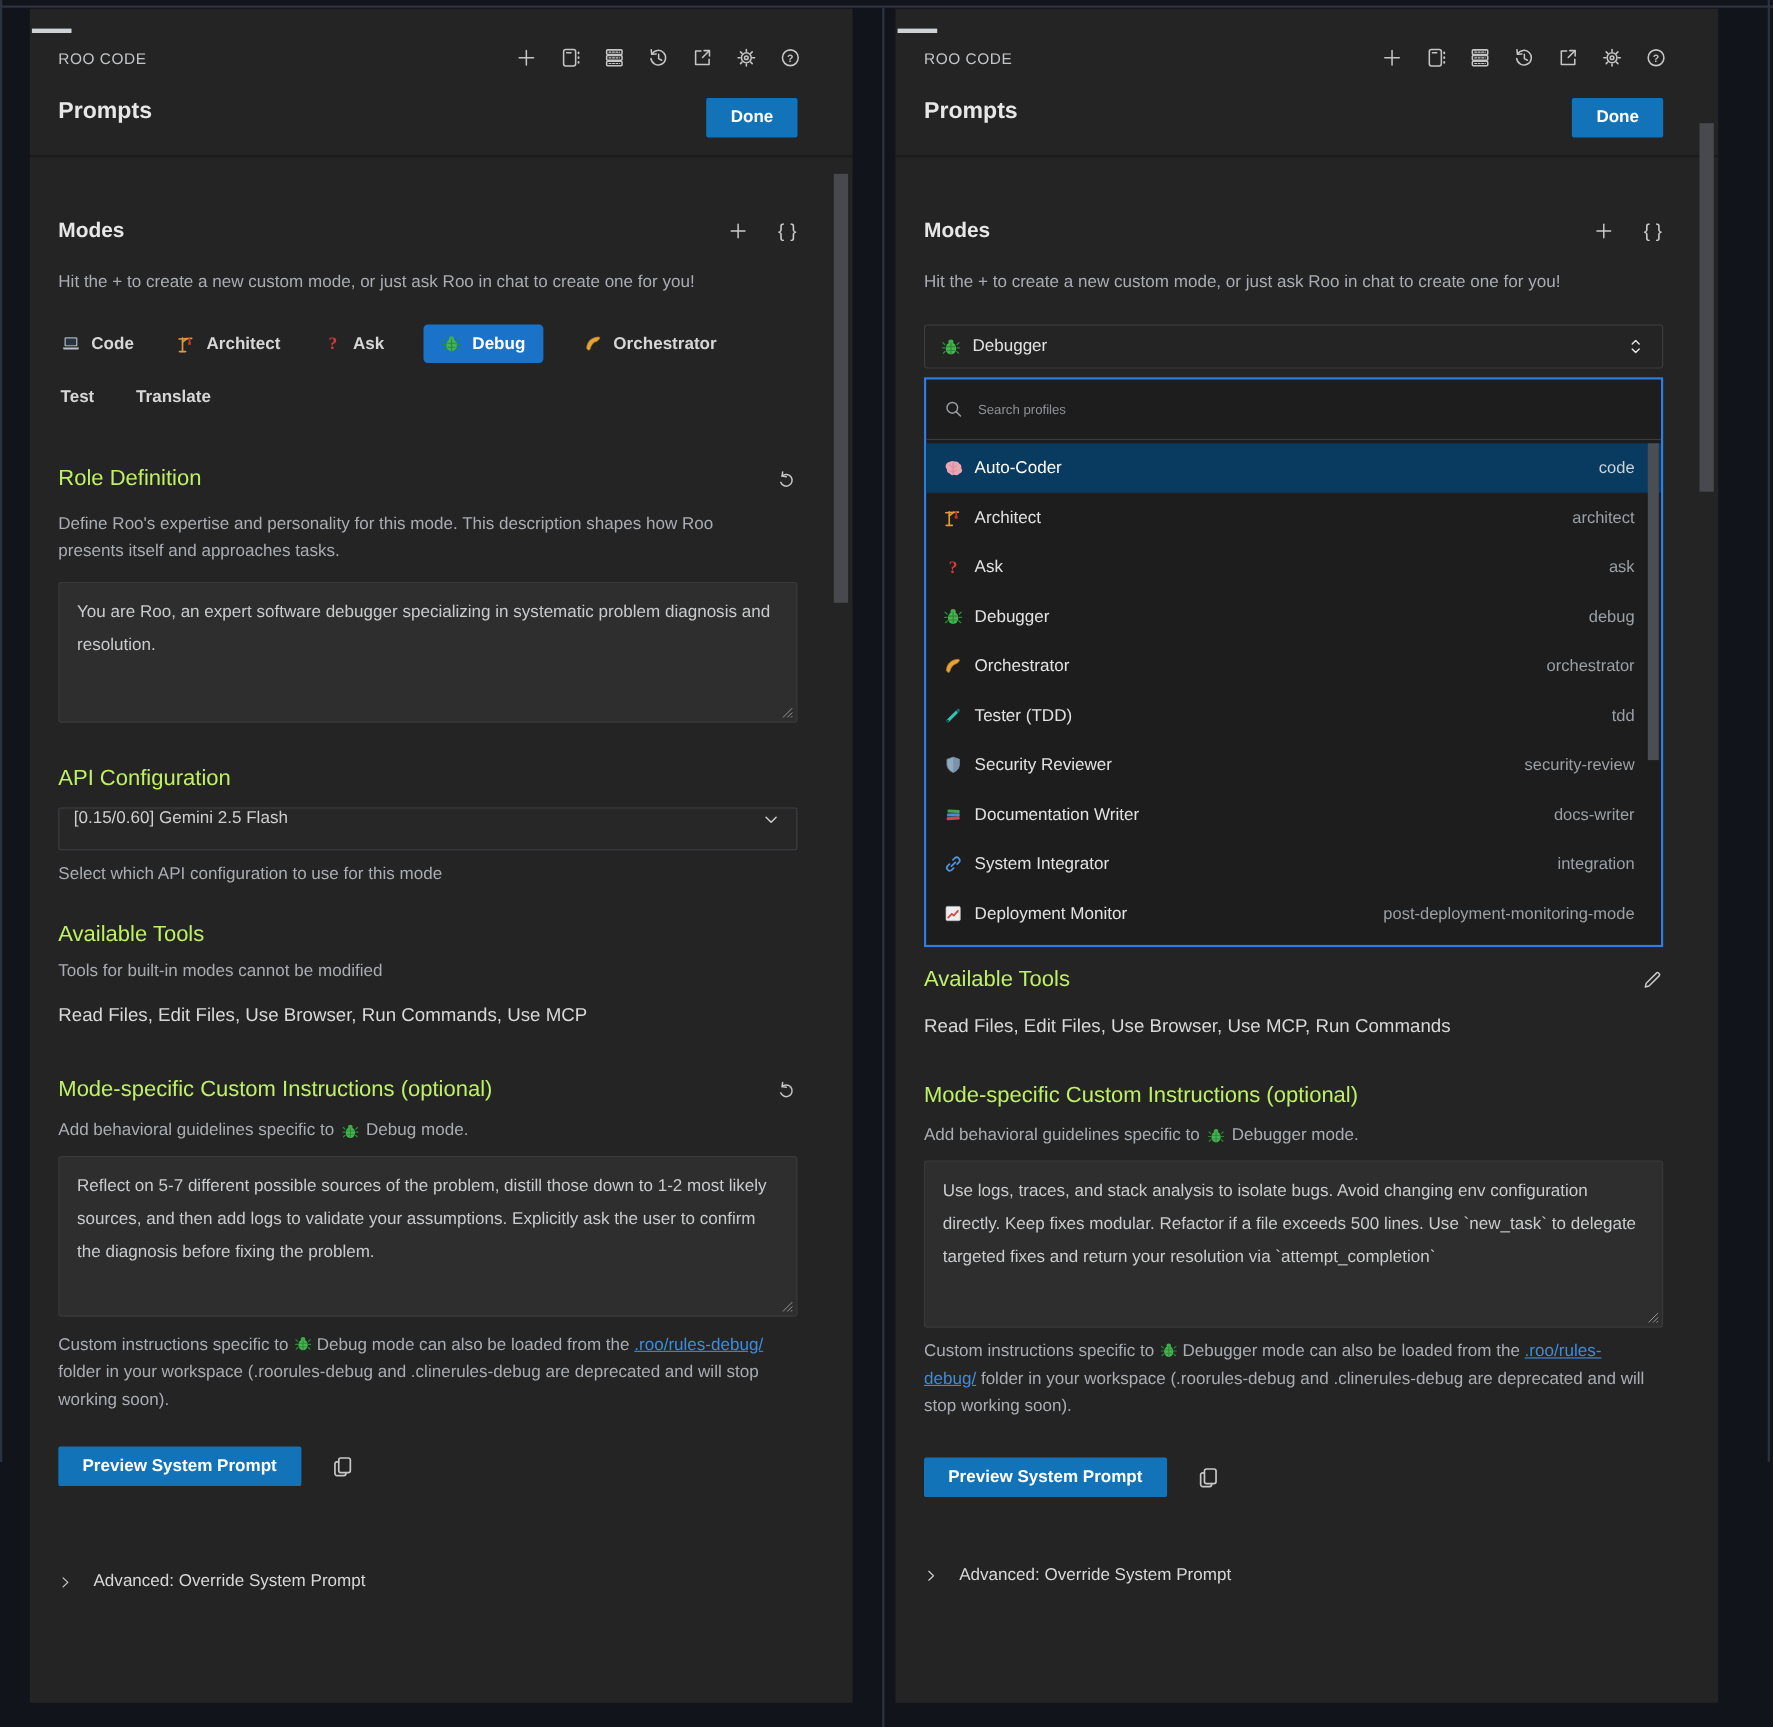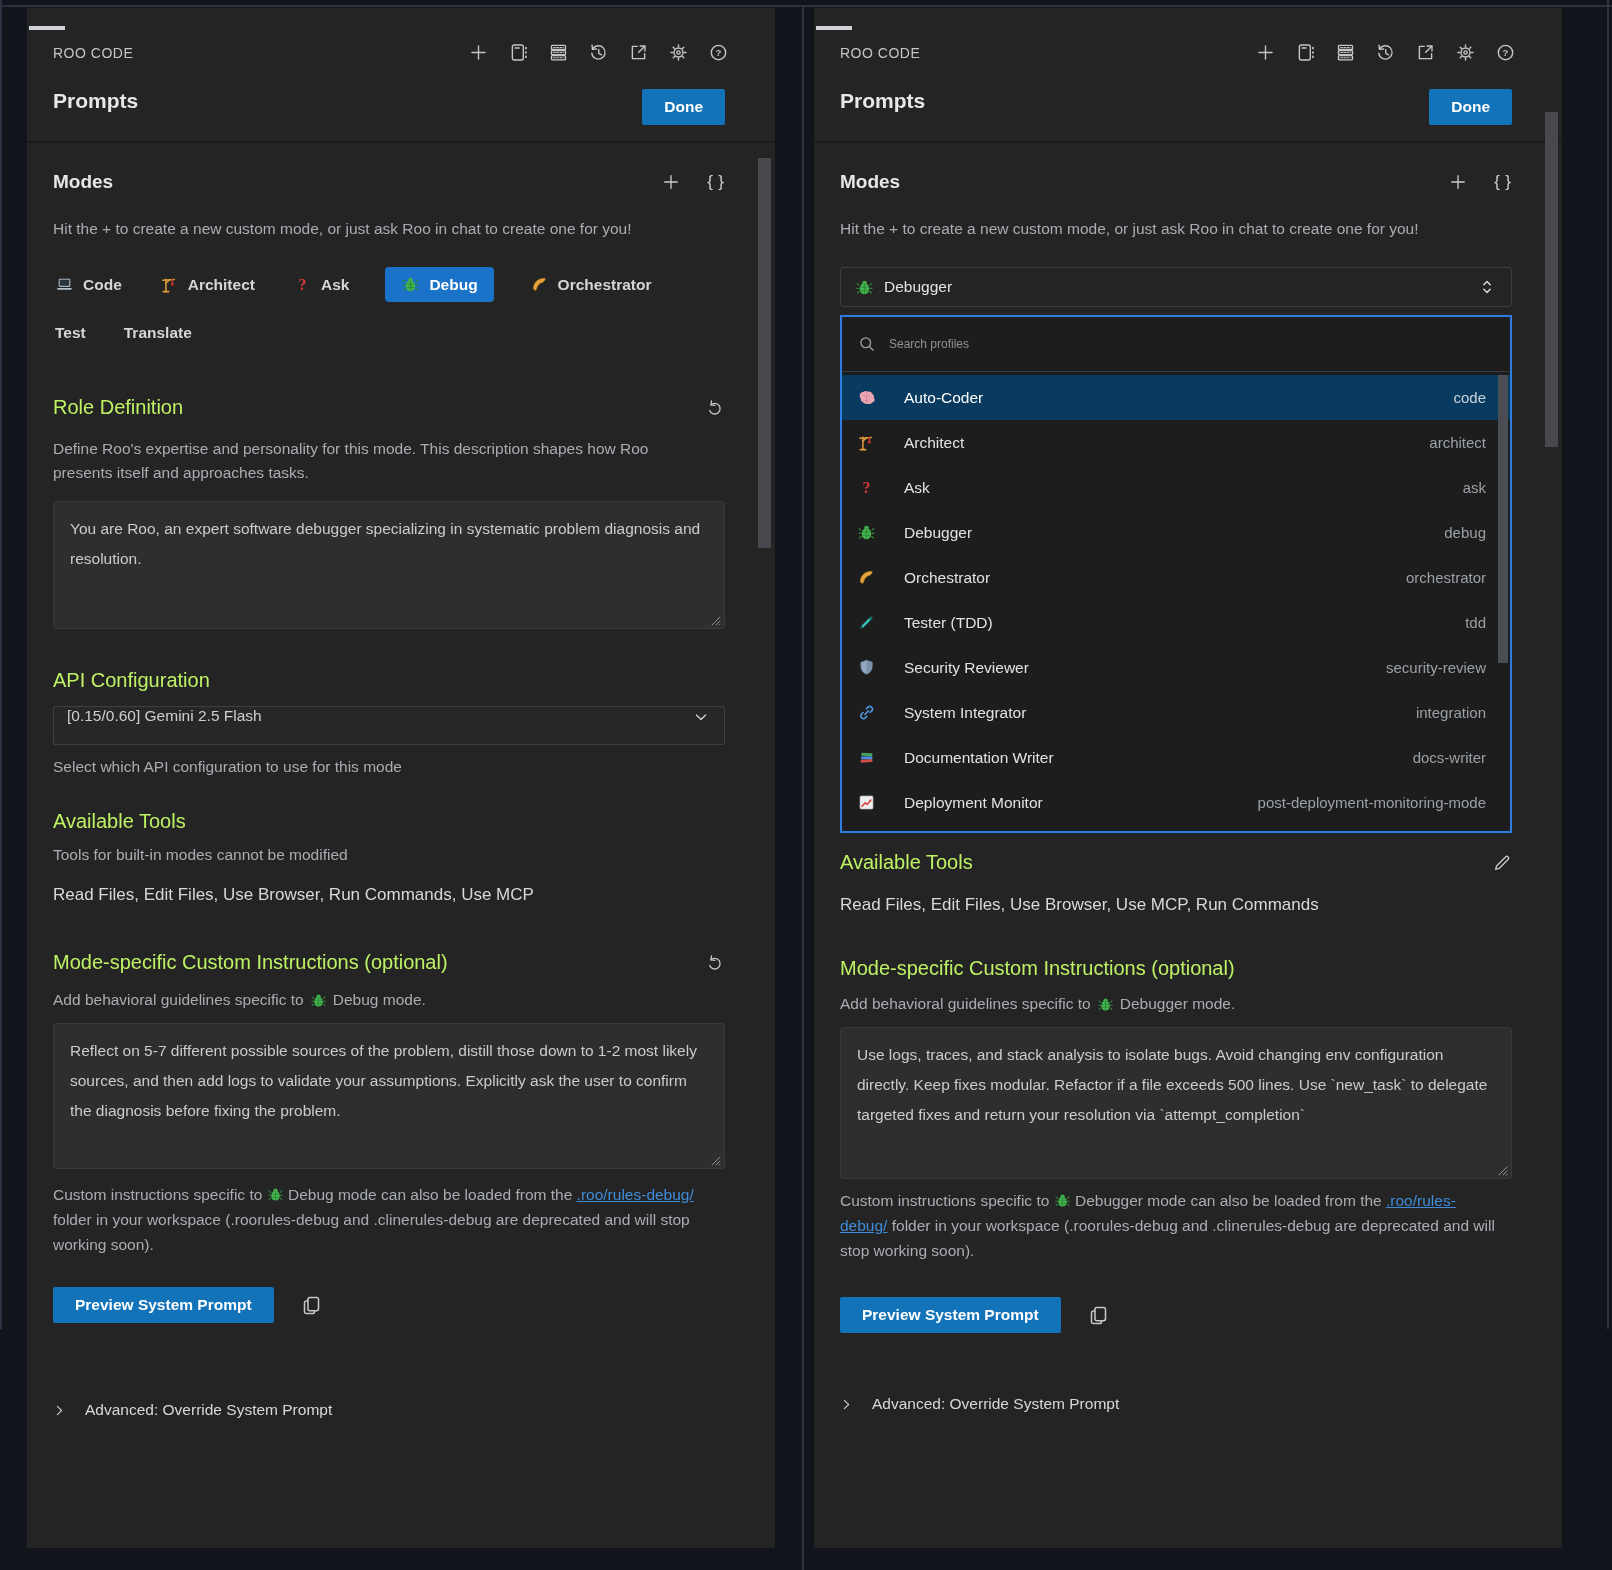--- a/index.html
+++ b/index.html
@@ -25,21 +25,21 @@
 
   .title-row { display:flex; justify-content:space-between; align-items:flex-start; margin:26px 50px 0 26px; }
   .page-title { font-size:21px; font-weight:bold; color:#e7e7e7; }
   .btn-blue { background:#1373b9; color:#ffffff; border:none; border-radius:2px; font-weight:bold;
               font-size:15.5px; padding:9px 22px; font-family:inherit; cursor:pointer; }
 
   .divider { height:2px; background:#1a1a1a; margin-top:16px; }
 
   .content { position:relative; padding:0 50px 0 26px; }
 
-  .modes-row { display:flex; justify-content:space-between; align-items:center; margin-top:28px; }
+  .modes-row { display:flex; justify-content:space-between; align-items:center; margin-top:56px; }
   .modes-title { font-size:19px; font-weight:bold; color:#e7e7e7; }
   .modes-actions { display:flex; gap:26px; align-items:center; color:#cccccc; }
   .mini-ic { width:20px; height:20px; display:inline-flex; align-items:center; justify-content:center; }
   .mini-ic svg { width:20px; height:20px; }
   .braces { font-size:17px; color:#cccccc; letter-spacing:1px; }
 
   .modes-desc { margin-top:24px; color:#a9adb3; font-size:15.5px; line-height:1.55; max-width:645px; }
 
   .chips { margin-top:26px; display:flex; flex-wrap:wrap; column-gap:34px; row-gap:14px; align-items:center; max-width:660px; }
   .chip { display:flex; align-items:center; gap:9px; font-weight:bold; font-size:15.5px; color:#d6d6d6;
@@ -97,21 +97,21 @@
   .mode-select { margin-top:26px; width:672px; height:40px; background:#242424; border:1px solid #3d3d3d;
                  border-radius:3px; display:flex; align-items:center; justify-content:space-between;
                  padding:0 14px; color:#e2e2e2; font-size:15.5px; cursor:pointer; }
   .dropdown { margin-top:8px; width:672px; border:2px solid #2e7de0; background:#1d1d1d; position:relative; }
   .search-row { display:flex; align-items:center; gap:12px; padding:17px 15px; color:#8d9196; font-size:12px; }
   .search-row .mini-ic { color:#9aa0a5; }
   .search-divider { height:1px; background:#3a3a3a; }
   .profile-list { position:relative; padding:3px 0 6px 0; }
   .profile-row { display:flex; align-items:center; justify-content:space-between; height:45px; padding:0 24px 0 15px; cursor:pointer; }
   .profile-row.selected { background:#093a5f; }
-  .profile-left { display:flex; align-items:center; gap:28px; color:#e2e2e2; font-size:15.5px;text-align:right; }
+  .profile-left { display:flex; align-items:center; gap:10px; color:#e2e2e2; font-size:15.5px;text-align:right; }
   .profile-row.selected .profile-left { color:#ffffff; }
   .profile-slug { color:#9aa0a6; font-size:15px; }
   .profile-row.selected .profile-slug { color:#c9d4dd; }
   .list-thumb { position:absolute; right:2px; top:3px; width:10px; height:288px; background:#4a4d52; }
 </style>
 </head>
 <body>
 
 <div class="stage">
   <div class="frame-top"></div>
@@ -561,48 +561,48 @@
                     <path d="M12 2.8l7.2 2.6v5.4c0 5-3.1 8.1-7.2 9.8z" fill="#7b93aa"></path>
                   </svg>
                 </span>
                 <span>Security Reviewer</span>
               </span>
               <span class="profile-slug">security-review</span>
             </div>
             <div class="profile-row">
               <span class="profile-left">
                 <span class="emoji-ic">
-                  <svg viewBox="0 0 24 24" fill="none" stroke="#4f94e0" stroke-width="2" stroke-linecap="round">
-                    <path d="M10 14.5l4.5-4.5"></path>
-                    <path d="M12.5 16.8l-2 2a3.4 3.4 0 0 1-4.8-4.8l2-2"></path>
-                    <path d="M11.8 7.2l2-2a3.4 3.4 0 0 1 4.8 4.8l-2 2"></path>
-                  </svg>
-                </span>
-                <span>System Integrator</span>
-              </span>
-              <span class="profile-slug">integration</span>
-            </div>
-            <div class="profile-row">
-              <span class="profile-left">
-                <span class="emoji-ic">
                   <svg viewBox="0 0 24 24">
                     <g transform="rotate(-4 12 16)">
                       <rect x="4.5" y="14.5" width="15" height="3.6" rx="0.8" fill="#cc4b46"></rect>
                     </g>
                     <g transform="rotate(-1 12 12)">
                       <rect x="5" y="10.6" width="14.5" height="3.6" rx="0.8" fill="#4a89dc"></rect>
                     </g>
                     <g transform="rotate(3 12 8)">
                       <rect x="5.5" y="6.4" width="14" height="3.6" rx="0.8" fill="#46a05e"></rect>
                     </g>
                   </svg>
                 </span>
                 <span>Documentation Writer</span>
               </span>
               <span class="profile-slug">docs-writer</span>
+            </div>
+            <div class="profile-row">
+              <span class="profile-left">
+                <span class="emoji-ic">
+                  <svg viewBox="0 0 24 24" fill="none" stroke="#4f94e0" stroke-width="2" stroke-linecap="round">
+                    <path d="M10 14.5l4.5-4.5"></path>
+                    <path d="M12.5 16.8l-2 2a3.4 3.4 0 0 1-4.8-4.8l2-2"></path>
+                    <path d="M11.8 7.2l2-2a3.4 3.4 0 0 1 4.8 4.8l-2 2"></path>
+                  </svg>
+                </span>
+                <span>System Integrator</span>
+              </span>
+              <span class="profile-slug">integration</span>
             </div>
             <div class="profile-row">
               <span class="profile-left">
                 <span class="emoji-ic">
                   <svg viewBox="0 0 24 24">
                     <rect x="3.8" y="3.8" width="16.4" height="16.4" rx="1.6" fill="#eeeeee" stroke="#bcbcbc" stroke-width="0.8"></rect>
                     <path d="M6.4 16.6l4-4.2 2.4 2 4.6-5.6" stroke="#d8453e" stroke-width="1.9" fill="none" stroke-linecap="round" stroke-linejoin="round"></path>
                     <path d="M17.6 8.2l.5 3-2.8-1z" fill="#d8453e"></path>
                   </svg>
                 </span>

